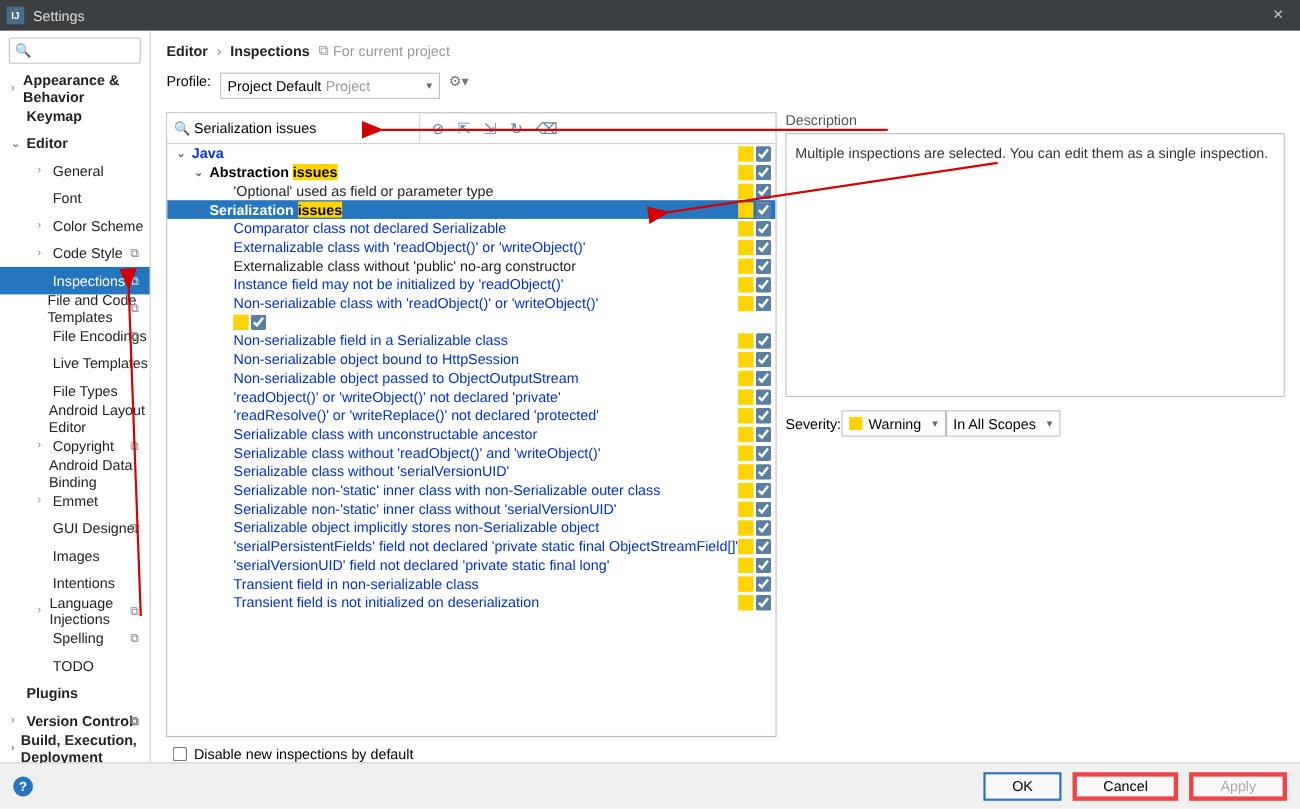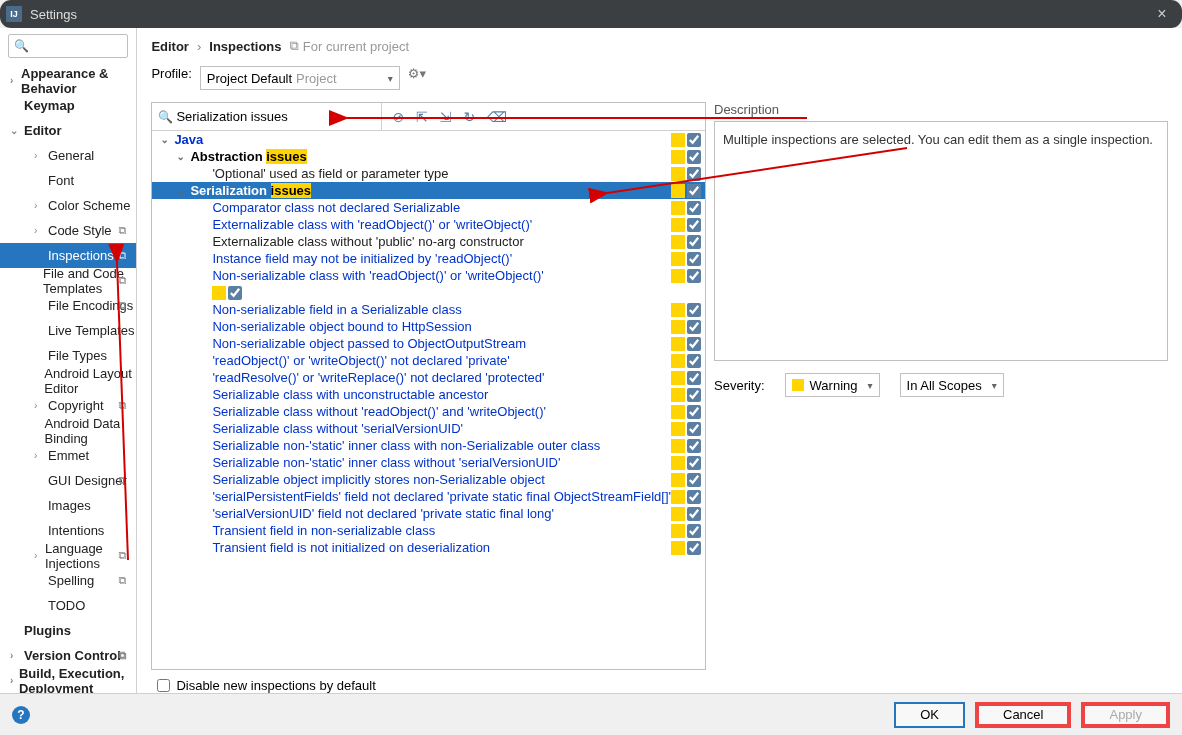--- a/index.html
+++ b/index.html
@@ -1,18 +1,18 @@
 <!DOCTYPE html>
 <html><head>
 <meta charset="utf-8">
 <style>
 * { box-sizing: border-box; margin: 0; padding: 0; font-family: "Segoe UI", Arial, sans-serif; font-size: 13px; }
 body { background: #f0f0f0; width: 1182px; height: 735px; overflow: hidden; position: relative; }
 
-.titlebar { background: #3c3f41; color: #bbb; height: 28px; display: flex; align-items: center; padding: 0 6px; border-radius: 11px; }
+.titlebar { background: #3c3f41; color: #bbb; height: 28px; display: flex; align-items: center; padding: 0 6px; }
 .titlebar .icon { width: 16px; height: 16px; background: #4a6b8a; margin-right: 8px; display: flex; align-items: center; justify-content: center; color: #fff; font-size: 9px; font-weight: bold; }
 .titlebar .title { flex: 1; color: #ddd; }
 .titlebar .close { width: 28px; text-align: center; color: #ccc; cursor: pointer; font-size: 16px; }
 
 .content { display: flex; height: calc(735px - 28px - 42px); background: #fff; }
 
 .sidebar { width: 258px; border-right: 1px solid #d0d0d0; display: flex; flex-direction: column; }
 .sidebar-search { padding: 6px 8px; }
 .sidebar-search input { width: 100%; height: 24px; border: 1px solid #c0c0c0; padding: 0 20px 0 20px; border-radius: 2px; }
 .search-wrap { position: relative; }
@@ -55,21 +55,21 @@
 .insp-row.cat { font-weight: bold; padding-left: 24px; }
 .insp-row.cat .hl { background: #ffd400; }
 .insp-row.sel { background: #2675bf; color: #fff; }
 .insp-row.sel .hl { background: #ffd400; color: #000; }
 .insp-row.item { padding-left: 60px; color: #0033cc; }
 .insp-row.item.black { color: #222; }
 
 .insp-right { flex: 0 0 454px; display: flex; flex-direction: column; }
 .desc-label { color: #555; margin-bottom: 4px; }
 .desc-box { border: 1px solid #c0c0c0; flex: 0 0 240px; padding: 8px; background: #fff; color: #333; line-height: 1.5; }
-.severity-row { display: flex; align-items: center; gap: 20px; margin-top: 12px; text-align: right; }
+.severity-row { display: flex; align-items: center; gap: 0; margin-top: 12px; text-align: right; }
 .sev-select { border: 1px solid #c0c0c0; height: 24px; display: flex; align-items: center; padding: 0 6px; background: #fff; gap: 6px; }
 .sev-select .sq { width: 12px; height: 12px; background: #ffd400; }
 .sev-select .chev { color: #666; font-size: 10px; margin-left: 4px; }
 
 .disable-row { display: flex; align-items: center; gap: 6px; margin: 8px 0 0 6px; }
 
 .footer { height: 42px; border-top: 1px solid #d0d0d0; display: flex; align-items: center; padding: 0 12px; background: #f0f0f0; }
 .footer .help { width: 18px; height: 18px; border-radius: 50%; background: #2675bf; color: #fff; display: flex; align-items: center; justify-content: center; font-size: 12px; font-weight: bold; cursor: pointer; }
 .footer .btns { margin-left: auto; display: flex; gap: 10px; }
 .footer button { height: 26px; padding: 0 24px; border: 4px solid #ef4444; background: #f8f8f8; cursor: pointer; }

